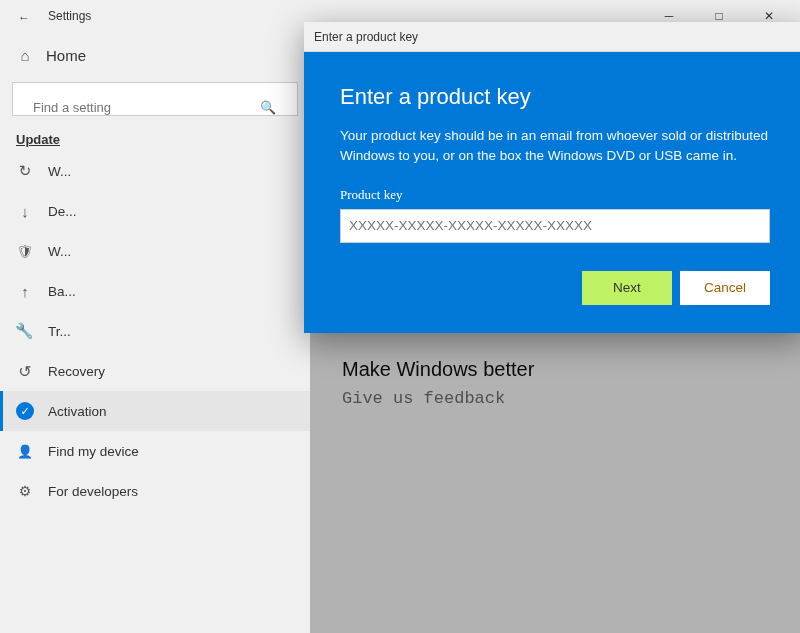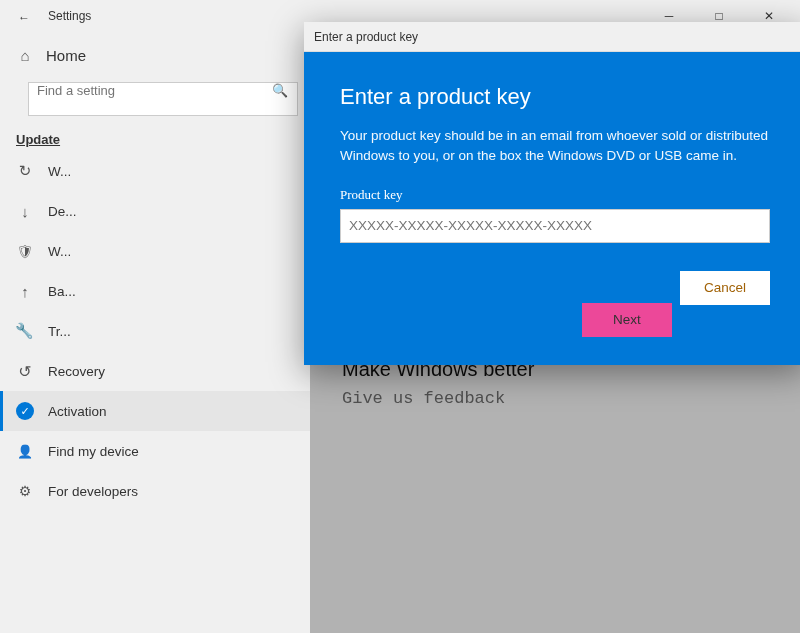--- a/index.html
+++ b/index.html
@@ -65,27 +65,27 @@
       display: flex;
       align-items: center;
       gap: 12px;
       padding: 14px 16px;
       cursor: pointer;
       font-size: 15px;
       color: #333;
     }
 
     .search-box {
-      margin: 4px 12px 8px 28px;
-      display: flex;
-      align-items: flex-start;
+      margin: 4px 12px 8px 12px;
+      display: flex;
+      align-items: flex-end;
       border: 1px solid #ccc;
       background: white;
       height: 34px;
-      padding: 0 8px;
+      padding: 0 20px;
     }
     .search-box input {
       border: none;
       outline: none;
       flex: 1;
       font-size: 13px;
       color: #333;
       background: transparent;
     }
     .search-icon-btn {
@@ -263,23 +263,22 @@
     .dialog-btn {
       min-width: 90px;
       height: 34px;
       padding: 0 20px;
       font-size: 13.5px;
       cursor: pointer;
       border: none;
       font-family: 'Segoe UI', sans-serif;
     }
     .dialog-btn-next {
-      background: #ec4899;
-      color: #333;
-      margin-top: 32px;
+      background: #bef264;
+      color: #333;
     }
     .dialog-btn-cancel {
       background: white;
       color: #a16207;
     }
 
     
   </style>
 </head>
 <body>

